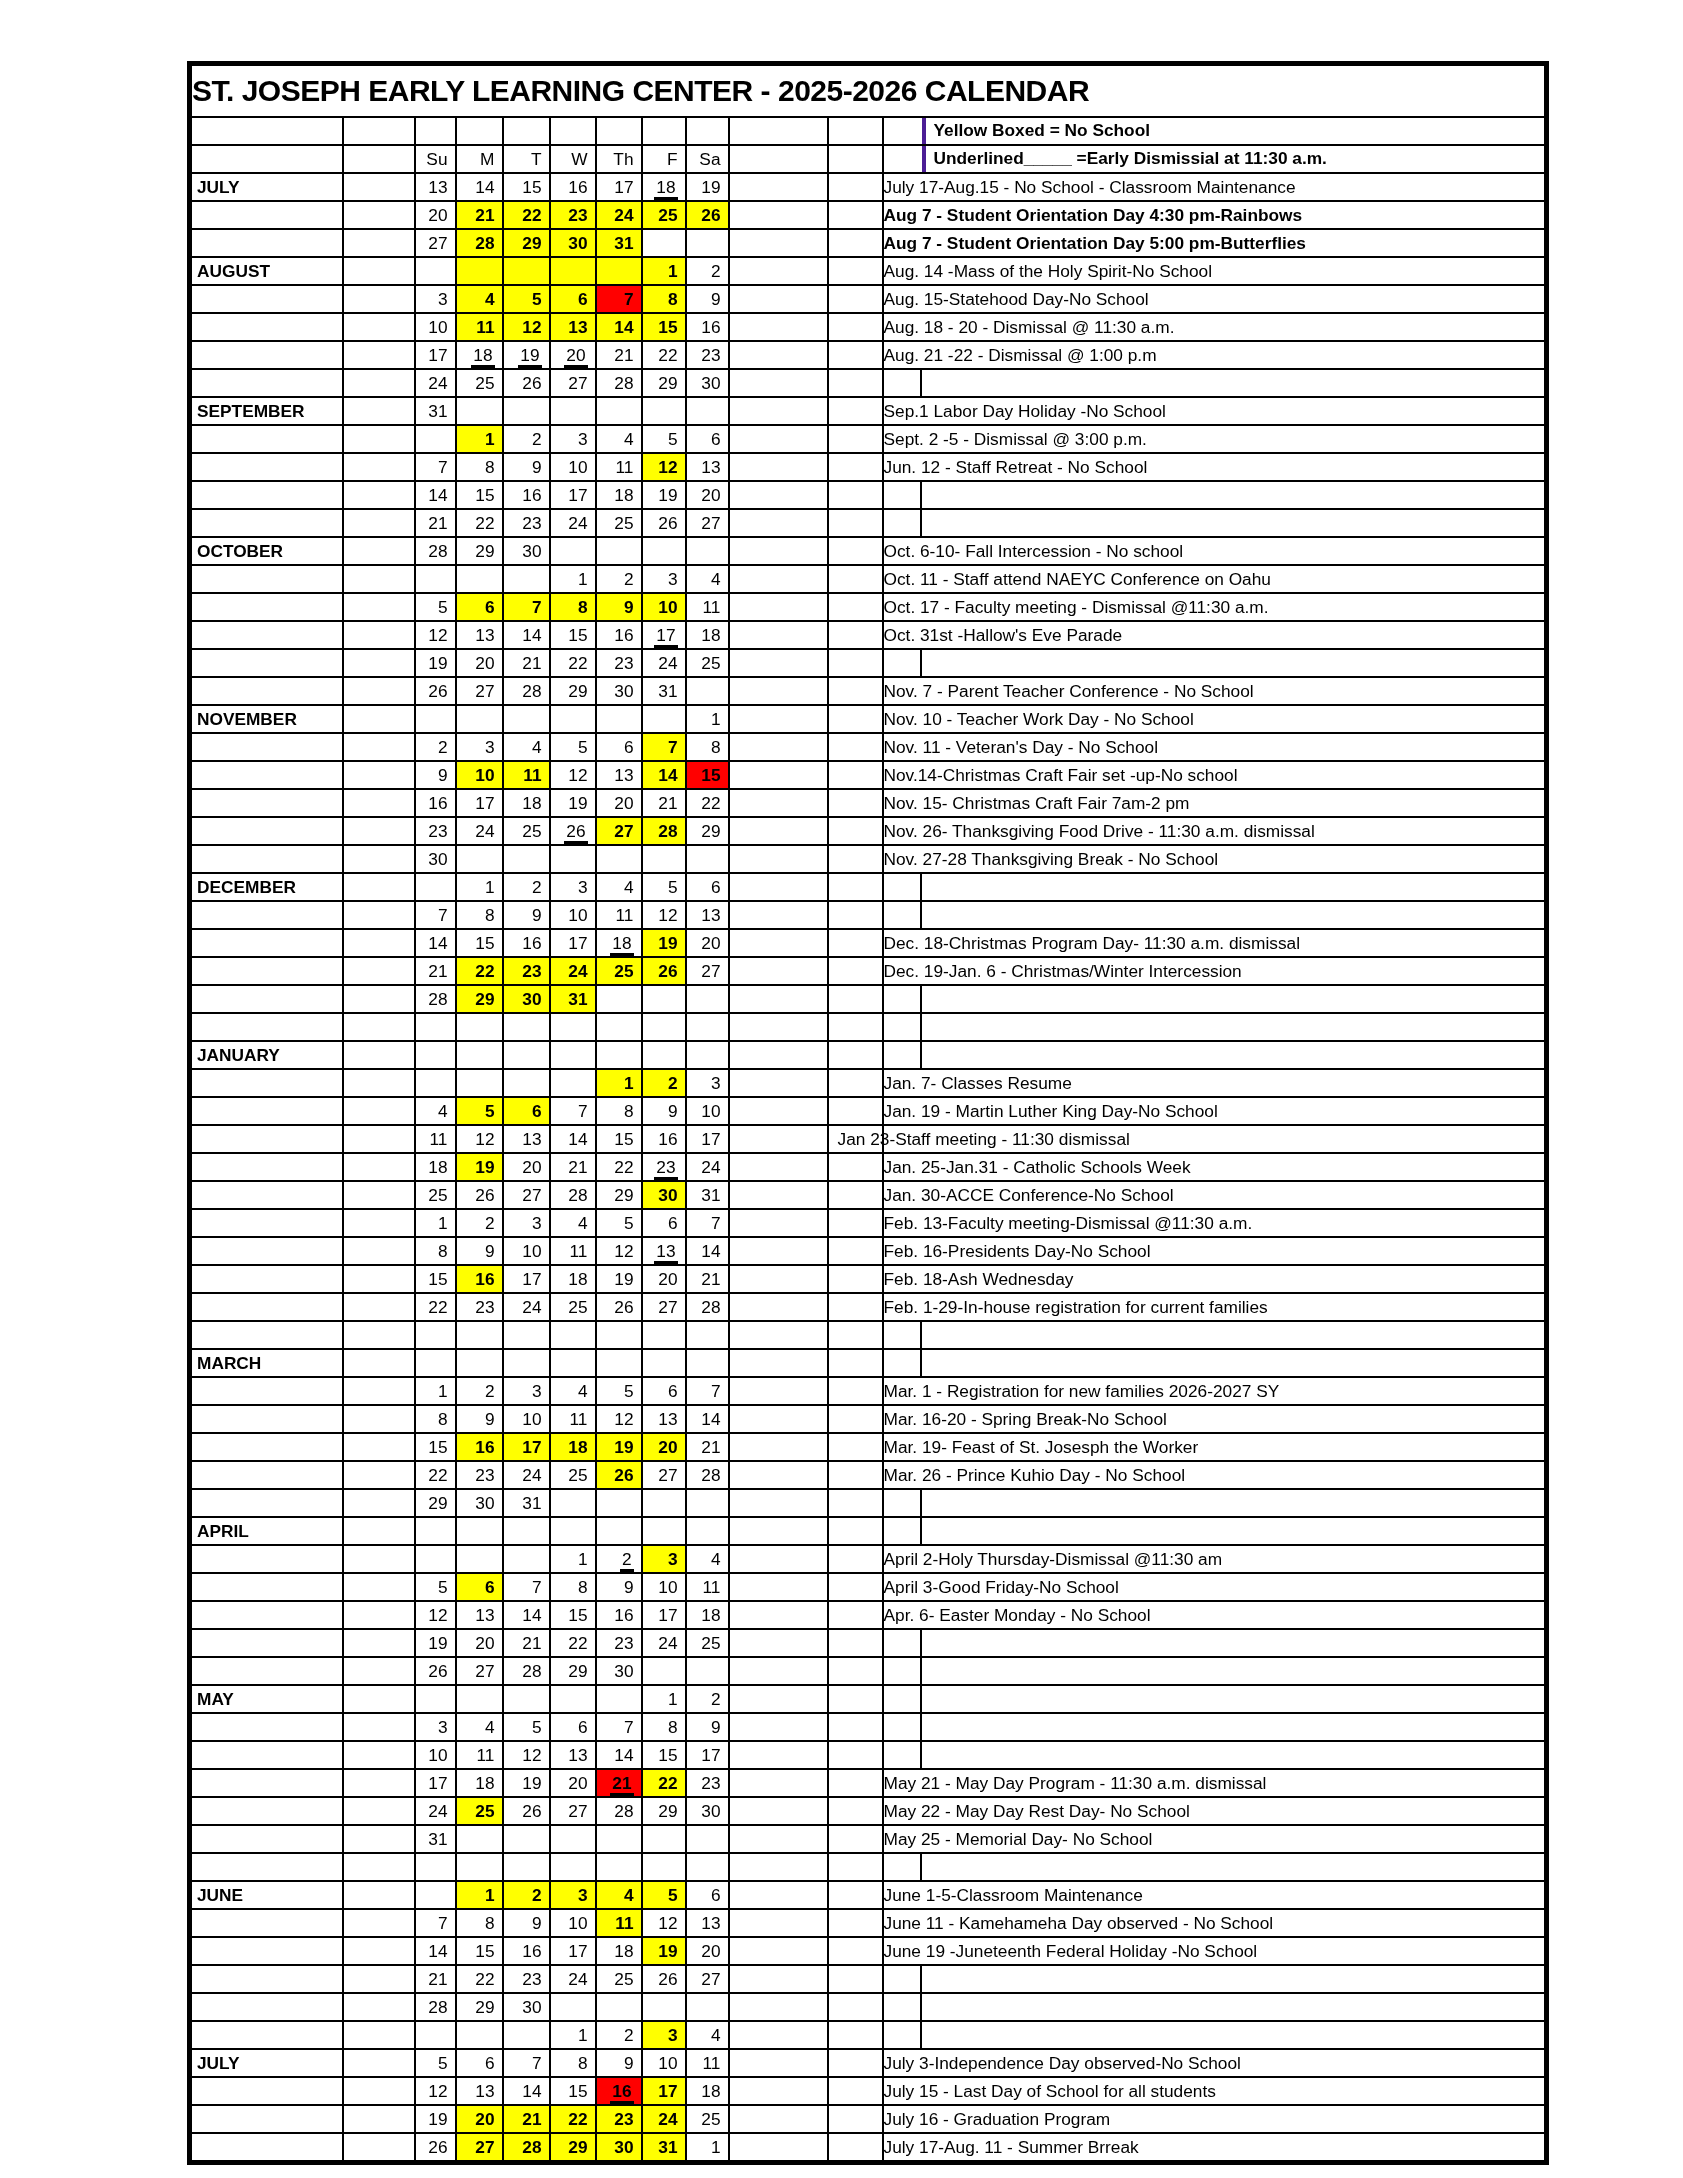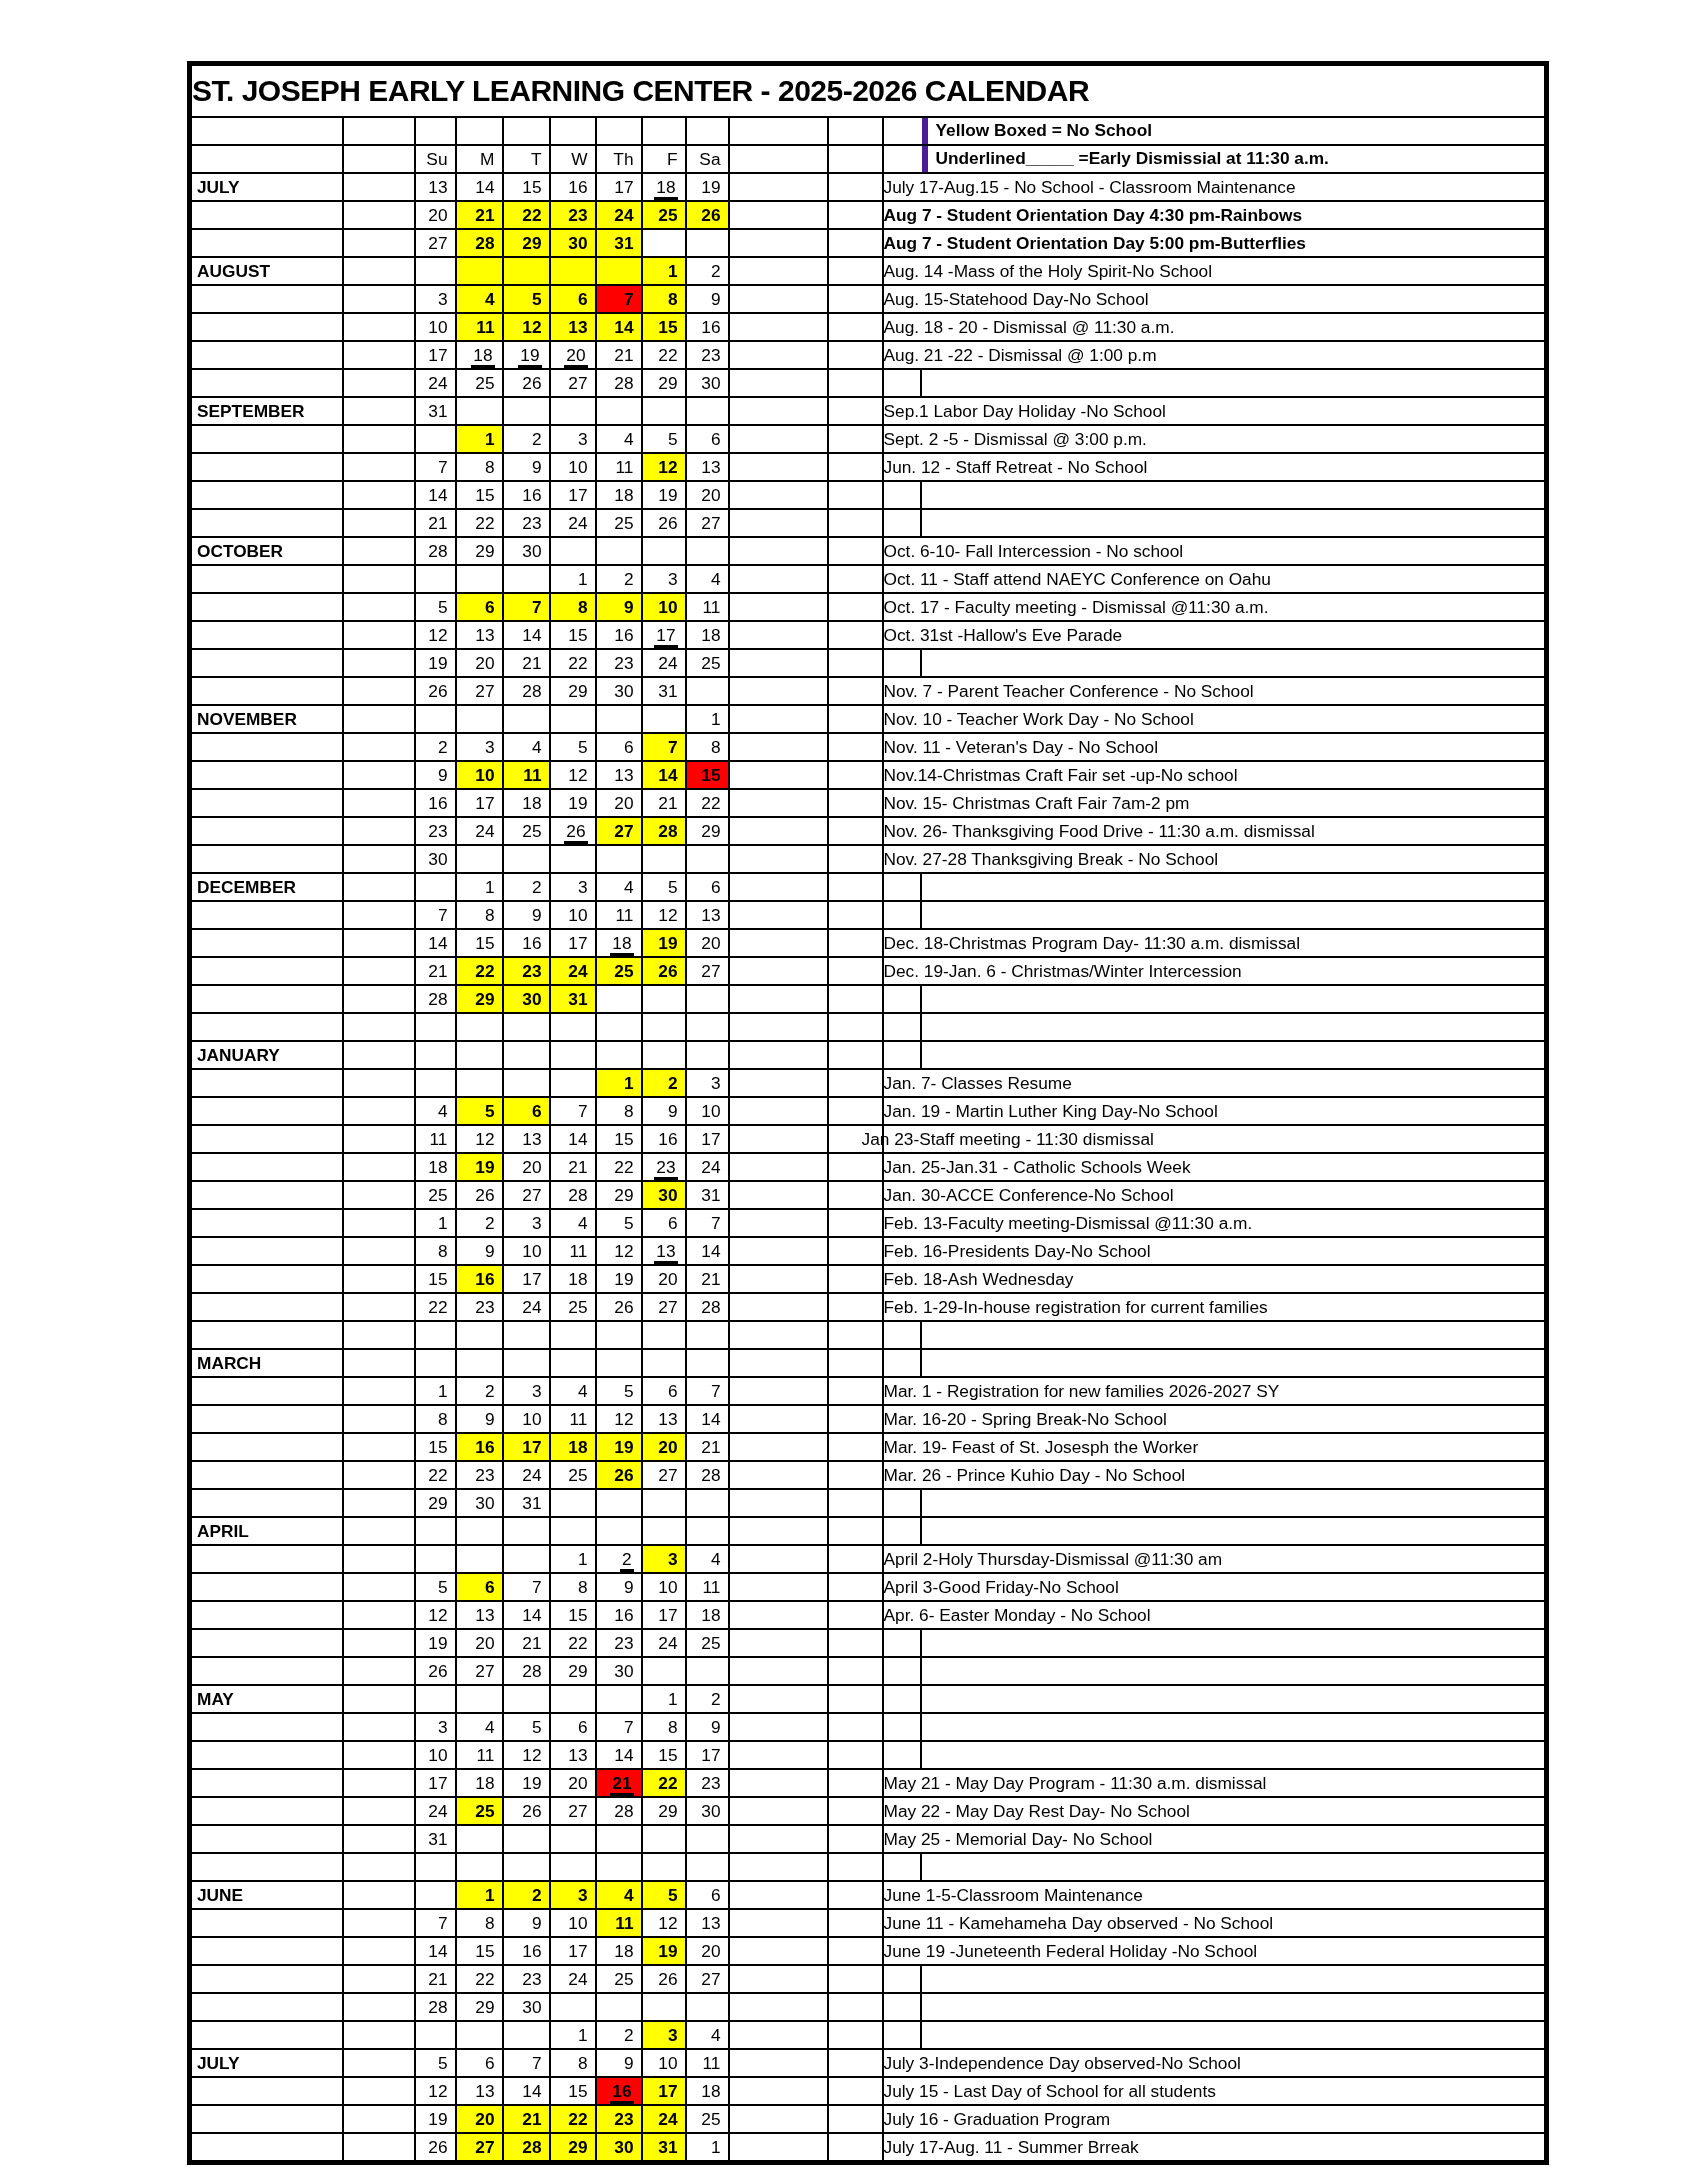--- a/index.html
+++ b/index.html
@@ -11,22 +11,22 @@
   tr{height:26px;}
   td.title-cell{height:50px;text-align:left;font-weight:700;font-size:30px;letter-spacing:-0.5px;}
   td.month{font-weight:700;padding-left:5px;}
   td.day{text-align:right;padding-right:7px;}
   td.day.hl{background:#ffff00;font-weight:700;}
   td.day.rd{background:#ff0000;font-weight:700;}
   td.day.hdr{font-weight:400;}
   span.u{display:inline-block;border-bottom:3px solid #000;padding:0 2px;line-height:19px;margin-bottom:-2px;}
   td.desc{padding-left:0;}
   td.desc.b{font-weight:700;}
-  td.desc .shift{position:relative;left:-46px;margin-left:24px;}
-  .legend-box{margin-left:38px;border-left:6px solid #4c1d95;height:26px;line-height:24px;
+  td.desc .shift{position:relative;left:-46px;}
+  .legend-box{margin-left:38px;border-left:4px solid #4c1d95;height:26px;line-height:24px;
               padding-left:8px;font-weight:700;}
   td.lg{padding:0;}
 </style>
 </head>
 <body>
 
 <div class="sheet">
   <table>
     <colgroup>
       <col style="width:153px">

